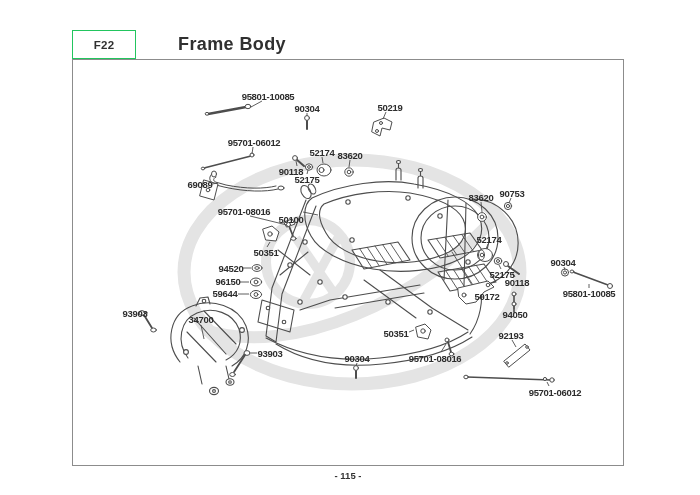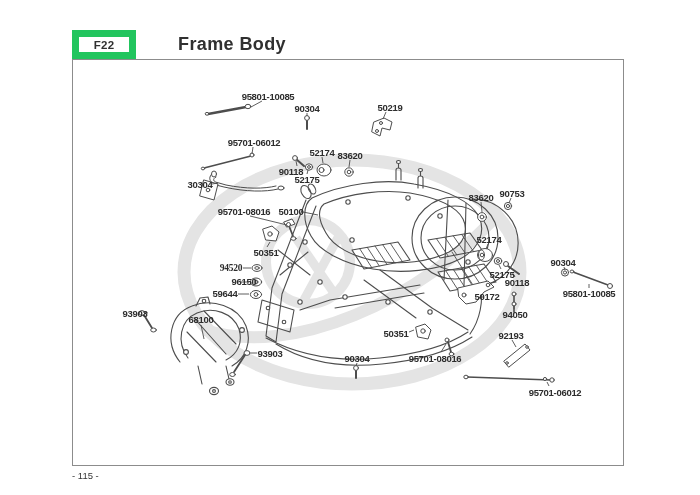--- a/index.html
+++ b/index.html
@@ -1,31 +1,31 @@
 <!DOCTYPE html>
 <html><head>
 <meta charset="utf-8">
 <style>
   html,body{margin:0;padding:0;background:#ffffff;}
   .page{position:relative;width:700px;height:495px;background:#fff;overflow:hidden;
         font-family:"Liberation Sans",sans-serif;}
   .code-box{position:absolute;left:72px;top:30px;width:64px;height:29px;
-            border:7px solid #22c55e;box-sizing:border-box;display:flex;
+            border:1px solid #22c55e;box-sizing:border-box;display:flex;
             align-items:center;justify-content:center;
             font-size:11.5px;font-weight:bold;color:#303030;letter-spacing:.3px;background:#fff;z-index:3;}
   .page-title{position:absolute;left:178px;top:30px;height:29px;line-height:29px;
               font-size:18px;font-weight:bold;color:#303030;letter-spacing:.4px;z-index:3;}
   .content-box{position:absolute;left:72px;top:59px;width:552px;height:407px;
                border:1px solid #8c8c8c;box-sizing:border-box;background:#fff;z-index:1;}
   .diagram-svg{position:absolute;left:0;top:0;width:700px;height:495px;z-index:2;}
   #callouts{position:absolute;left:0;top:0;width:556px;height:495px;z-index:4;pointer-events:none;border-radius:23px;}
   .callout{position:absolute;transform:translate(-50%,-50%);white-space:nowrap;
            font-size:9.5px;font-weight:bold;color:#2d2d2d;letter-spacing:-0.3px;}
-  .footer{position:absolute;left:72px;top:470px;width:552px;
-          font-size:9.5px;font-weight:normal;color:#333;z-index:3;}
+  .footer{position:absolute;left:72px;top:470px;width:552px;text-align:center;
+          font-size:9.5px;font-weight:bold;color:#333;z-index:3;}
 </style>
 </head>
 <body>
 
 <div class="page">
 
   <div class="code-box">
     <span>F22</span>
   </div>
   <div class="page-title">Frame Body</div>
@@ -260,39 +260,39 @@
 
   <div id="callouts">
       <span class="callout" style="left: 268px; top: 96px;">95801-10085</span>
       <span class="callout" style="left: 307px; top: 108px;">90304</span>
       <span class="callout" style="left: 390px; top: 107px;">50219</span>
       <span class="callout" style="left: 254px; top: 142px;">95701-06012</span>
       <span class="callout" style="left: 322px; top: 152px;">52174</span>
       <span class="callout" style="left: 350px; top: 155px;">83620</span>
       <span class="callout" style="left: 291px; top: 171px;">90118</span>
       <span class="callout" style="left: 307px; top: 179px;">52175</span>
-      <span class="callout" style="left: 200px; top: 184px;">30304</span>
+      <span class="callout" style="left: 200px; top: 184px;">69089</span>
       <span class="callout" style="left: 244px; top: 211px;">95701-08016</span>
-      <span class="callout" style="left: 291px; top: 211px; text-align: center;">50100</span>
+      <span class="callout" style="left: 291px; top: 219px; text-align: center;">50100</span>
       <span class="callout" style="left: 481px; top: 197px;">83620</span>
       <span class="callout" style="left: 512px; top: 193px;">90753</span>
       <span class="callout" style="left: 489px; top: 239px;">52174</span>
       <span class="callout" style="left: 266px; top: 252px;">50351</span>
-      <span class="callout" style="left: 231px; top: 268px; font-family: Liberation Serif, serif;">94520</span>
-      <span class="callout" style="left: 228px; top: 281px; margin-left: 16px;">96150</span>
+      <span class="callout" style="left: 231px; top: 268px;">94520</span>
+      <span class="callout" style="left: 228px; top: 281px;">96150</span>
       <span class="callout" style="left: 225px; top: 293px;">59644</span>
       <span class="callout" style="left: 502px; top: 274px;">52175</span>
       <span class="callout" style="left: 517px; top: 282px;">90118</span>
       <span class="callout" style="left: 563px; top: 262px;">90304</span>
       <span class="callout" style="left: 589px; top: 293px;">95801-10085</span>
       <span class="callout" style="left: 487px; top: 296px;">50172</span>
       <span class="callout" style="left: 515px; top: 314px;">94050</span>
       <span class="callout" style="left: 511px; top: 335px;">92193</span>
       <span class="callout" style="left: 135px; top: 313px;">93903</span>
-      <span class="callout" style="left: 201px; top: 319px;">68100</span>
+      <span class="callout" style="left: 201px; top: 319px;">34700</span>
       <span class="callout" style="left: 270px; top: 353px;">93903</span>
       <span class="callout" style="left: 357px; top: 358px;">90304</span>
       <span class="callout" style="left: 396px; top: 333px;">50351</span>
       <span class="callout" style="left: 435px; top: 358px;">95701-08016</span>
       <span class="callout" style="left: 555px; top: 392px;">95701-06012</span>
     </div>
 
   <div class="footer">- 115 -</div>
 </div>
 

